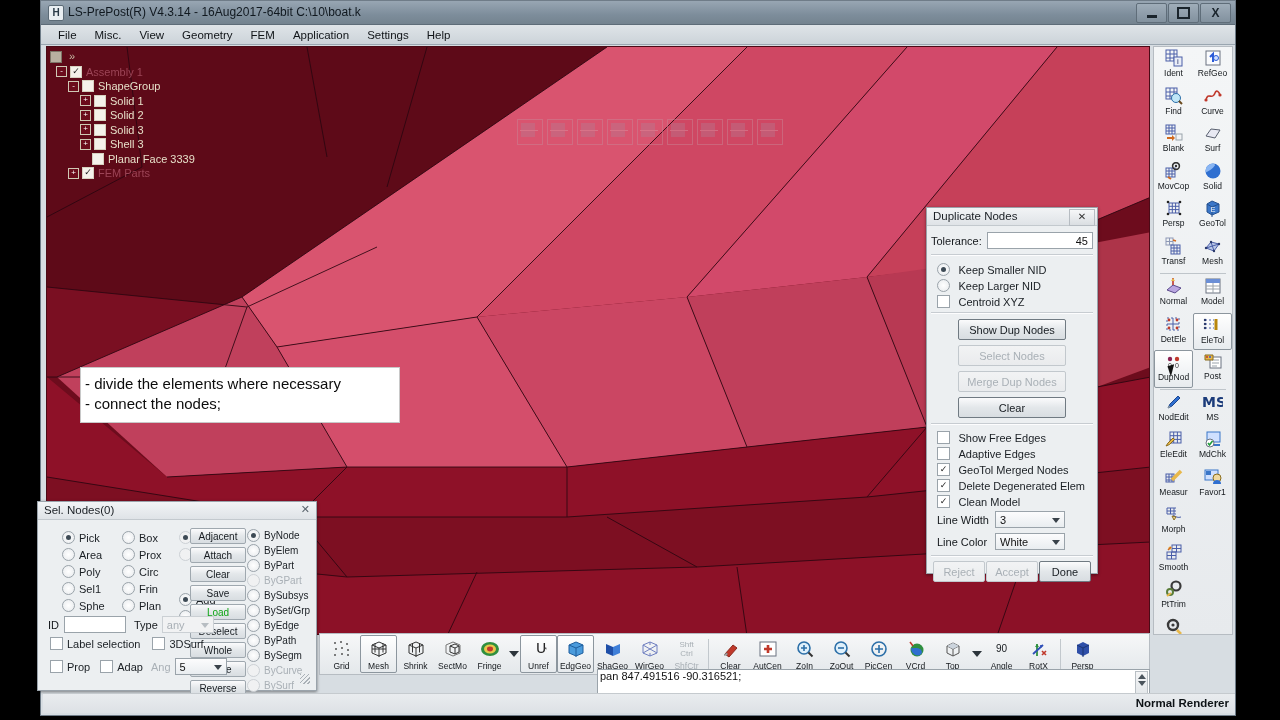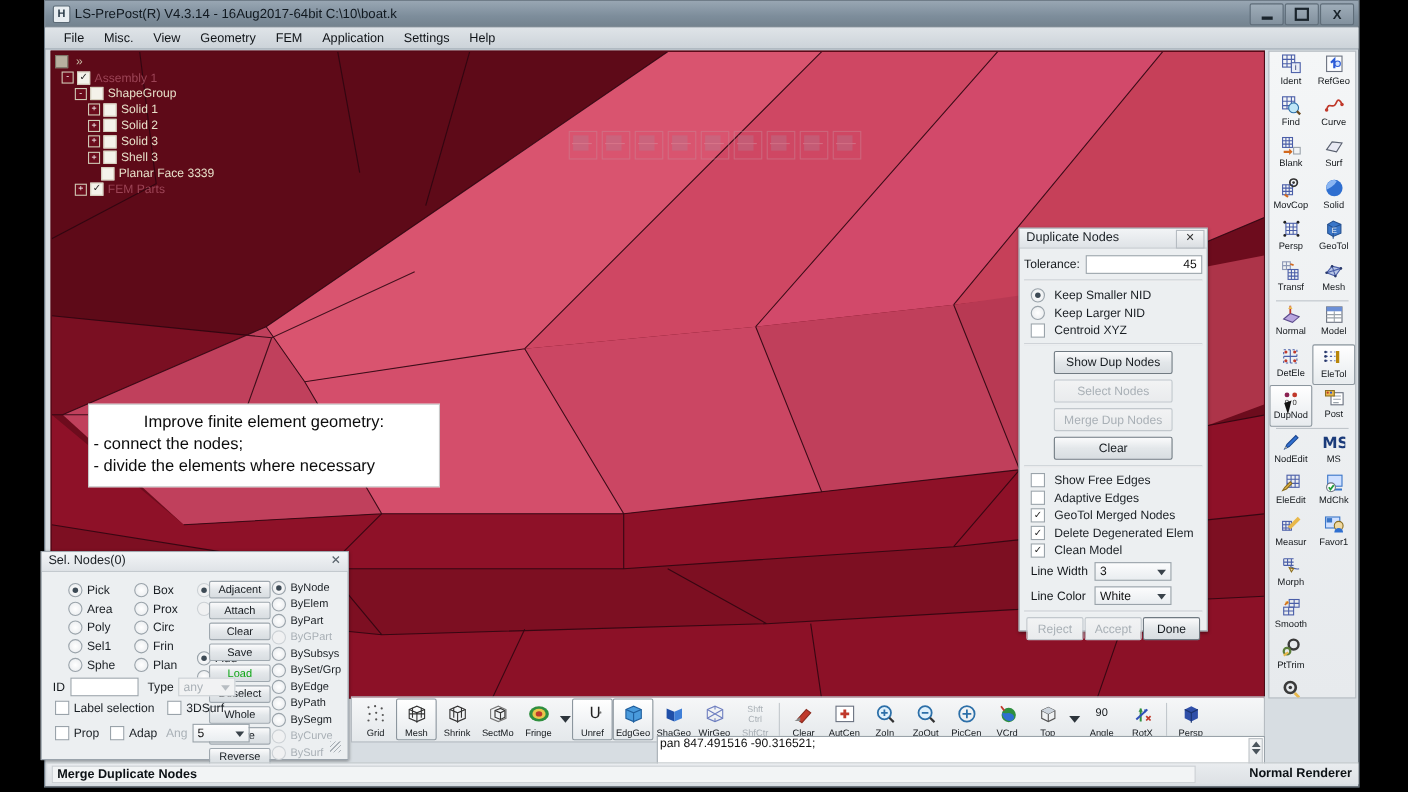--- a/index.html
+++ b/index.html
@@ -218,23 +218,22 @@
       <div class="cubei"></div>
       <div class="cubei"></div>
       <div class="cubei"></div>
       <div class="cubei"></div>
       <div class="cubei"></div>
       <div class="cubei"></div>
       <div class="cubei"></div>
     </div>
 
     <div id="annot">
-      <div class="l first">Improve finite element geometry:</div>
+      <div class="l">- divide the elements where necessary</div>
       <div class="l">- connect the nodes;</div>
-      <div class="l">- divide the elements where necessary</div>
     </div>
   </div>
 
   <div id="dupdlg" class="panel">
     <div class="ptitle">
       <span>Duplicate Nodes</span>
       <span class="pclose">✕</span>
     </div>
     <div class="body">
       <div style="display:flex;align-items:center;height:17px;margin:2px 0 5px 0;">
@@ -989,17 +988,16 @@
 
   <div id="console">
     <div class="cl">pan 847.491516 -90.316521;</div>
     <div class="sb">
       <i class="up"></i>
       <i class="dn"></i>
     </div>
   </div>
 
   <div id="statusbar">
-    <div class="msg">Merge Duplicate Nodes</div>
     <div class="rend">Normal Renderer</div>
   </div>
 
 </div>
 
 </body></html>

